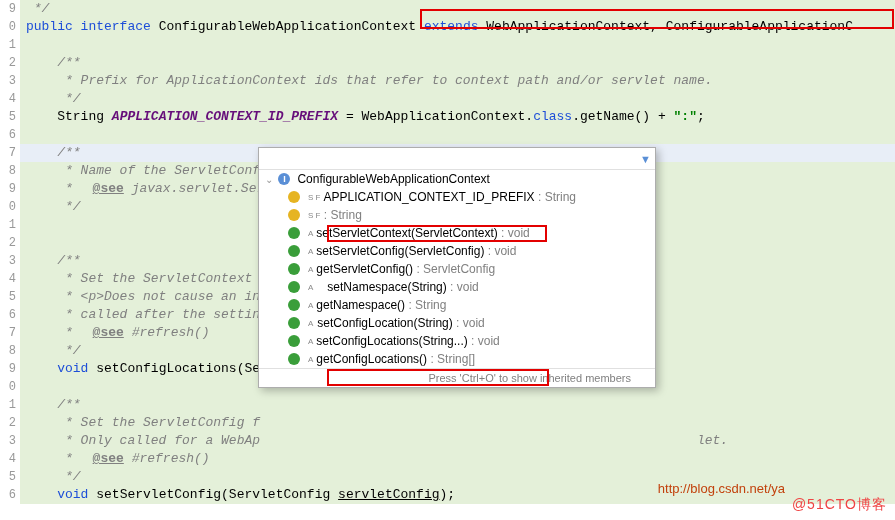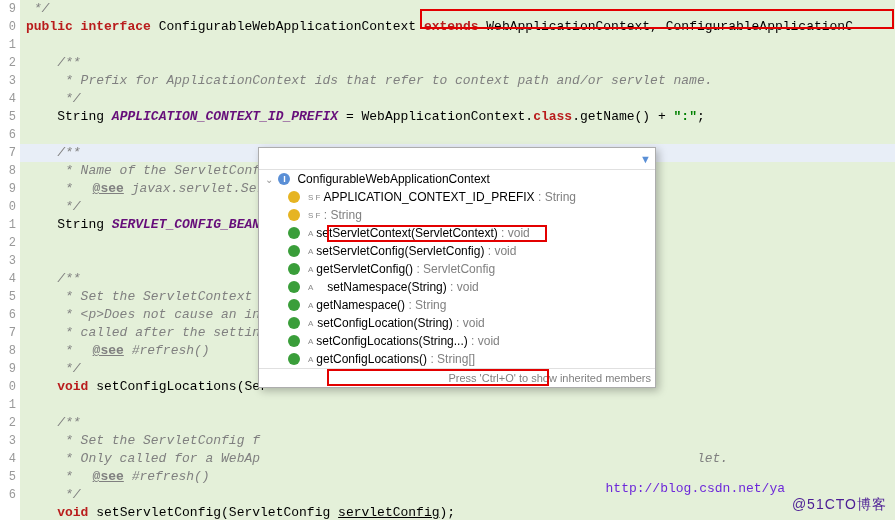--- a/index.html
+++ b/index.html
@@ -3,42 +3,42 @@
 <meta charset="utf-8">
 <style>
 *{margin:0;padding:0;box-sizing:border-box;}
 body{font-family:Consolas,'Courier New',monospace;font-size:13px;background:#fff;overflow:hidden;width:895px;height:520px;position:relative;}
 .editor{display:flex;height:100%;}
 .gutter{width:20px;background:#fff;text-align:right;padding-right:4px;color:#999;font-size:12px;user-select:none;}
 .gutter div{height:18px;line-height:18px;}
 .code{flex:1;position:relative;}
 .line{height:18px;line-height:18px;white-space:pre;padding-left:6px;}
 .hl{background:#e4f0d9;}
-.kw{color:#b91c1c;font-weight:bold;}
+.kw{color:#1d4ed8;font-weight:normal;}
 .cm{color:#808080;font-style:italic;}
 .tag{color:#808080;font-weight:bold;text-decoration:underline;margin-left:12px;}
 .str{color:#008000;font-weight:bold;}
 .fld{color:#660e7a;font-style:italic;font-weight:bold;}
 .popup{position:absolute;width:398px;background:#fff;border:1px solid #adadad;box-shadow:3px 3px 8px rgba(0,0,0,.25);left:258px;top:147px;font-family:Arial,sans-serif;font-size:12px;z-index:10;}
 .hdr{display:flex;align-items:center;height:22px;border-bottom:1px solid #e0e0e0;padding:0 4px;}
 .hdr input{flex:1;border:none;outline:none;height:18px;font-size:12px;padding:0 2px;}
 .hdr .drop{color:#5a8fd6;font-size:11px;cursor:pointer;}
 .itm{display:flex;align-items:center;height:18px;padding:0 6px 0 14px;}
 .itm.l0{padding-left:6px;}
 .ico{width:14px;height:14px;margin-right:6px;display:inline-flex;align-items:center;justify-content:center;}
 .ico-i{width:12px;height:12px;border-radius:50%;background:#5a8fd6;color:#fff;font-size:9px;line-height:12px;text-align:center;font-weight:bold;}
 .ico-f{width:12px;height:12px;border-radius:50%;background:#e6b422;position:relative;}
 .sup{font-size:8px;vertical-align:super;margin-left:1px;}
 .ico-m{width:12px;height:12px;border-radius:50%;background:#3a9e3a;position:relative;}
 .nm{color:#000;}
 .tp{color:#808080;}
-.ftr{border-top:1px solid #e0e0e0;text-align:right;padding:3px 4px;color:#808080;font-size:11px;}
+.ftr{border-top:1px solid #e0e0e0;text-align:right;padding:3px 24px;color:#808080;font-size:11px;}
 .caret{color:#999;font-size:10px;margin-right:4px;}
-.wm{position:absolute;right:8px;bottom:6px;color:#4c1d95;font-size:14px;letter-spacing:1px;font-family:Arial;}
-.wm2{position:absolute;right:110px;bottom:24px;color:#6d28d9;font-size:13px;font-family:Liberation Mono, monospace;}
+.wm{position:absolute;right:8px;bottom:6px;color:#ef4444;font-size:14px;letter-spacing:1px;font-family:Arial;}
+.wm2{position:absolute;right:110px;bottom:24px;color:#c2410c;font-size:13px;font-family:Liberation Sans, sans-serif;}
 .rb1{border:2px solid #e30000;position:absolute;left:327px;top:225px;width:220px;height:17px;z-index:11;pointer-events:none;}
 .rb2{border:2px solid #e30000;position:absolute;left:327px;top:369px;width:222px;height:17px;z-index:11;pointer-events:none;}
 .rb0{border:2px solid #e30000;position:absolute;left:420px;top:9px;width:474px;height:20px;z-index:5;pointer-events:none;}
 </style>
 </head>
 <body>
 
 <div class="editor">
   <div class="gutter">
     <div>9</div>
@@ -76,21 +76,20 @@
     <div class="line hl"></div>
     <div class="line hl"><span class="cm">    /**</span></div>
     <div class="line hl"><span class="cm">     * Prefix for ApplicationContext ids that refer to context path and/or servlet name.</span></div>
     <div class="line hl"><span class="cm">     */</span></div>
     <div class="line hl"><span>    String </span><span class="fld">APPLICATION_CONTEXT_ID_PREFIX</span><span> = WebApplicationContext.</span><span class="kw">class</span><span>.getName() + </span><span class="str">":"</span><span>;</span></div>
     <div class="line hl"></div>
     <div class="line" style="background:#e8eef7;"><span class="cm">    /**</span></div>
     <div class="line hl"><span class="cm">     * Name of the ServletConf</span></div>
     <div class="line hl"><span class="cm">     * </span><span class="tag">@see</span><span class="cm"> javax.servlet.Serv</span></div>
     <div class="line hl"><span class="cm">     */</span></div>
-    <div class="line hl"><span>    String </span><span class="fld">SERVLET_CONFIG_BEAN</span></div>
     <div class="line hl"></div>
     <div class="line hl"></div>
     <div class="line hl"><span class="cm">    /**</span></div>
     <div class="line hl"><span class="cm">     * Set the ServletContext </span></div>
     <div class="line hl"><span class="cm">     * &lt;p&gt;</span><span class="cm">Does not cause an in</span></div>
     <div class="line hl"><span class="cm">     * called after the settin</span></div>
     <div class="line hl"><span class="cm">     * </span><span class="tag">@see</span><span class="cm"> #refresh()</span></div>
     <div class="line hl"><span class="cm">     */</span></div>
     <div class="line hl"><span>    </span><span class="kw">void</span><span> setConfigLocations(Ser</span></div>
     <div class="line hl"></div>

